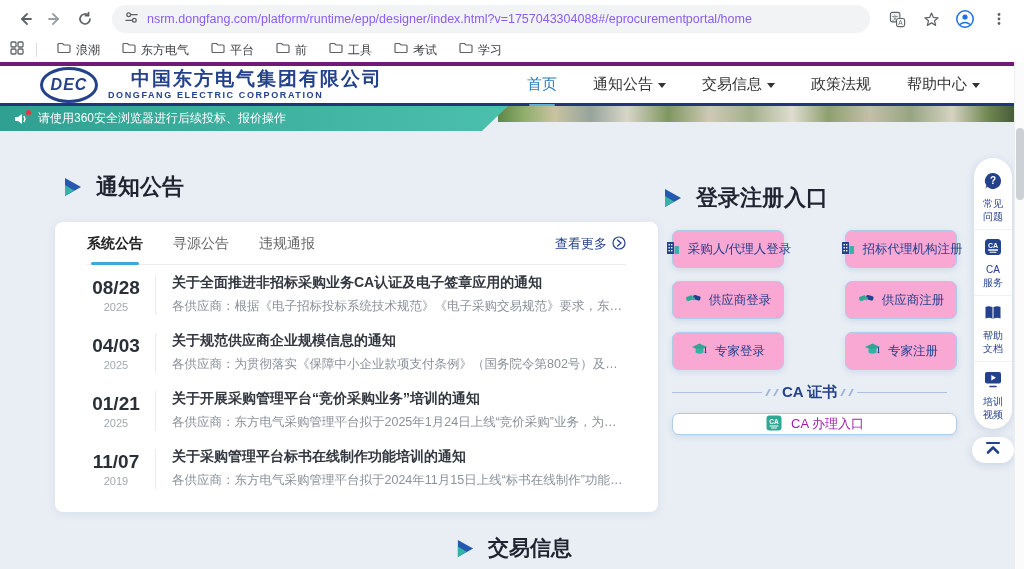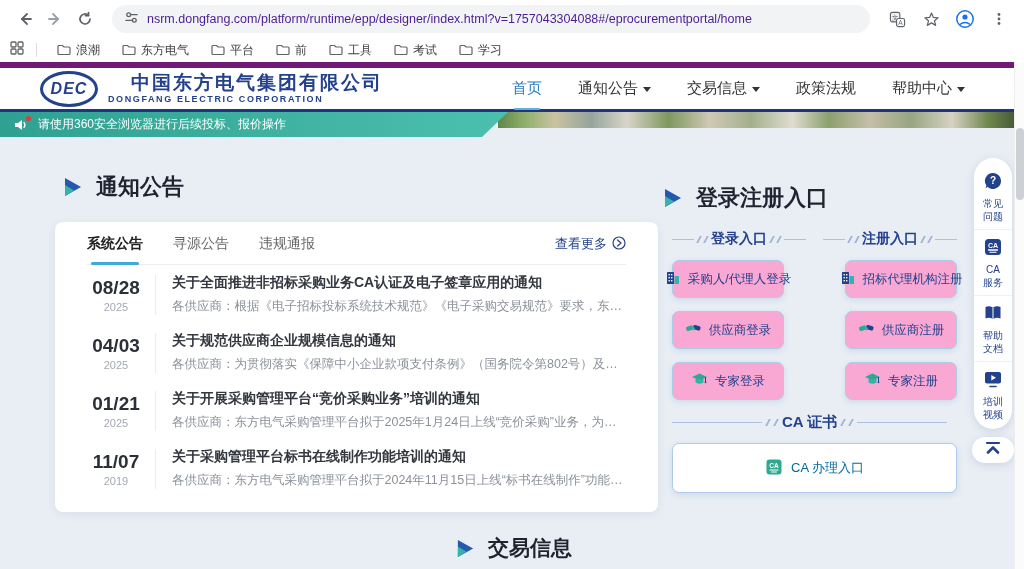--- a/index.html
+++ b/index.html
@@ -4,31 +4,31 @@
 <style>
   * { margin:0; padding:0; box-sizing:border-box; }
   body { font-family:"Liberation Sans","DejaVu Sans",sans-serif; }
   .screen { position:relative; width:1024px; height:569px; background:#e9eef5; overflow:hidden; }
 
   
   .chrome { height:38px; background:#fff; display:flex; align-items:center; padding:0 10px; }
   .nav-ico { width:30px; height:30px; display:flex; align-items:center; justify-content:center; color:#5f6368; font-size:17px; border-radius:50%; cursor:pointer; flex:0 0 auto; }
   .nav-ico svg { display:block; }
   .url-bar { flex:1; height:28px; margin:0 12px; background:#f1f3f4; border-radius:14px; display:flex; align-items:center; padding:0 12px; gap:8px; }
-  .url-text { font-size:12.5px; color:#4c1d95; white-space:nowrap; overflow:hidden; }
+  .url-text { font-size:12.5px; color:#8b5cf6; white-space:nowrap; overflow:hidden; }
   .chrome-right { display:flex; align-items:center; gap:4px; }
 
   
   .bookmarks { height:24px; background:#fff; display:flex; align-items:center; padding:0 10px; gap:6px; }
   .bm-sep { width:1px; height:14px; background:#dadce0; margin:0 6px; }
-  .bookmark { display:flex; align-items:center; gap:5px; font-size:12px; color:#3c4043; padding:2px 8px; border-radius:4px; cursor:pointer; }
+  .bookmark { display:flex; align-items:flex-start; gap:5px; font-size:12px; color:#3c4043; padding:2px 8px; border-radius:4px; cursor:pointer; }
   .folder-ico svg { display:block; }
 
   
-  .site-header { height:50px; background:#fff; border-top:6px solid #701a75; border-bottom:3px solid #20367c; display:flex; align-items:center; justify-content:space-between; padding:0 59px 0 40px; }
+  .site-header { height:44px; background:#fff; border-top:4px solid #701a75; border-bottom:3px solid #20367c; display:flex; align-items:center; justify-content:space-between; padding:0 44px 0 40px; }
   .logo-block { display:flex; align-items:center; gap:10px; }
   .dec-oval { width:58px; height:36px; border:3px solid #24418c; border-radius:50%; display:flex; align-items:center; justify-content:center; color:#24418c; font-weight:bold; font-style:italic; font-size:16px; letter-spacing:1px; }
   .company-cn { font-size:19px; font-weight:bold; color:#24418c; letter-spacing:2px; line-height:1.1;margin-left:23px; }
   .company-en { font-size:9px; font-weight:bold; color:#24418c; letter-spacing:1.6px; }
   .main-nav { display:flex; align-items:center; gap:36px; }
   .nav-item { position:relative; font-size:15px; color:#333; display:flex; align-items:center; gap:5px; cursor:pointer; padding:6px 0; }
   .nav-item .caret { width:0; height:0; border-left:4px solid transparent; border-right:4px solid transparent; border-top:5px solid #333; margin-top:2px; }
   .nav-item.active { color:#2b7bbf; }
   .nav-item.active::after { content:""; position:absolute; left:2px; right:2px; bottom:-6px; height:2px; background:#5fb0e0; border-radius:2px; }
 
@@ -67,21 +67,21 @@
   
   .login-panel { position:absolute; left:672px; top:230px; width:285px; }
   .group-row { display:flex; justify-content:space-between; margin-bottom:12px; }
   .deco-header { display:flex; align-items:center; gap:3px; color:#24418c; font-weight:bold; font-size:14px; width:134px; justify-content:center; }
   .deco-line { height:1px; background:#aebfe0; flex:1; }
   .tick { display:inline-block; width:2px; height:7px; background:#9fb3d9; transform:skewX(-28deg); margin:0 1px; }
   .btn-row { display:flex; justify-content:space-between; margin-bottom:13px; }
   .entry-btn { width:112px; height:38px; background:#f9a8d4; border:1px solid #aecbe8; border-radius:7px; display:flex; align-items:center; justify-content:center; gap:7px; color:#24418c; font-size:12.5px; cursor:pointer; box-shadow:0 2px 6px rgba(40,90,150,.14); white-space:nowrap; }
   .ca-header { display:flex; align-items:center; gap:4px; color:#24418c; font-weight:bold; font-size:15px; margin:3px 0 11px; }
   .ca-header .deco-line { max-width:90px; }
-  .ca-btn { width:285px; height:50px; background:#fff; border:1px solid #aecbe8; border-radius:7px; display:flex; align-items:center; justify-content:center; gap:8px; color:#0369a1; font-size:13px; cursor:pointer; box-shadow:0 2px 6px rgba(40,90,150,.14); }
+  .ca-btn { width:285px; height:22px; background:#fff; border:1px solid #aecbe8; border-radius:7px; display:flex; align-items:center; justify-content:center; gap:8px; color:#a21caf; font-size:13px; cursor:pointer; box-shadow:0 2px 6px rgba(40,90,150,.14); }
 
   
   .quickbar { position:absolute; left:974px; top:158px; width:38px; background:#fff; border-radius:19px; box-shadow:0 2px 8px rgba(30,60,100,.15); padding:6px 0 2px; }
   .qb-item { display:flex; flex-direction:column; align-items:center; padding:7px 0 6px; cursor:pointer; border-bottom:1px solid #eef1f6; }
   .qb-item:last-child { border-bottom:none; }
   .qb-label { font-size:10px; color:#24418c; width:24px; text-align:center; line-height:1.25; margin-top:3px; word-break:break-all; }
   .top-btn { position:absolute; left:972px; top:437px; width:42px; height:26px; background:#fff; border-radius:13px; box-shadow:0 2px 8px rgba(30,60,100,.15); display:flex; align-items:center; justify-content:center; cursor:pointer; }
 
   
   .trade-title { position:absolute; left:455px; top:534px; display:flex; align-items:center; gap:12px; font-size:21px; font-weight:bold; color:#1f2430; }
@@ -347,40 +347,20 @@
     <span class="chevron-ico">
       <svg width="22" height="22" viewBox="0 0 22 22">
           <polygon points="3,2 19,11 3,20" fill="#2559b0"></polygon>
           <polygon points="3,9 12,14.5 3,20" fill="#35b3a8"></polygon>
         </svg>
     </span>
     <span>登录注册入口</span>
   </div>
 
   <div class="login-panel">
-    <div class="group-row">
-      <div class="deco-header">
-        <span class="deco-line"></span>
-          <span class="tick"></span>
-          <span class="tick"></span>
-        <span>登录入口</span>
-        <span class="tick"></span>
-          <span class="tick"></span>
-          <span class="deco-line"></span>
-      </div>
-      <div class="deco-header">
-        <span class="deco-line"></span>
-          <span class="tick"></span>
-          <span class="tick"></span>
-        <span>注册入口</span>
-        <span class="tick"></span>
-          <span class="tick"></span>
-          <span class="deco-line"></span>
-      </div>
-    </div>
 
     <div class="btn-row">
       <div class="entry-btn">
         <span>
           <svg width="16" height="16" viewBox="0 0 16 16">
               <rect x="2" y="2" width="7" height="12" rx="0.5" fill="#24418c"></rect>
               <rect x="9.5" y="6" width="4.5" height="8" rx="0.5" fill="#35b3a8"></rect>
               <rect x="3.5" y="4" width="1.4" height="1.4" fill="#fff"></rect>
               <rect x="6" y="4" width="1.4" height="1.4" fill="#fff"></rect>
               <rect x="3.5" y="7" width="1.4" height="1.4" fill="#fff"></rect>

